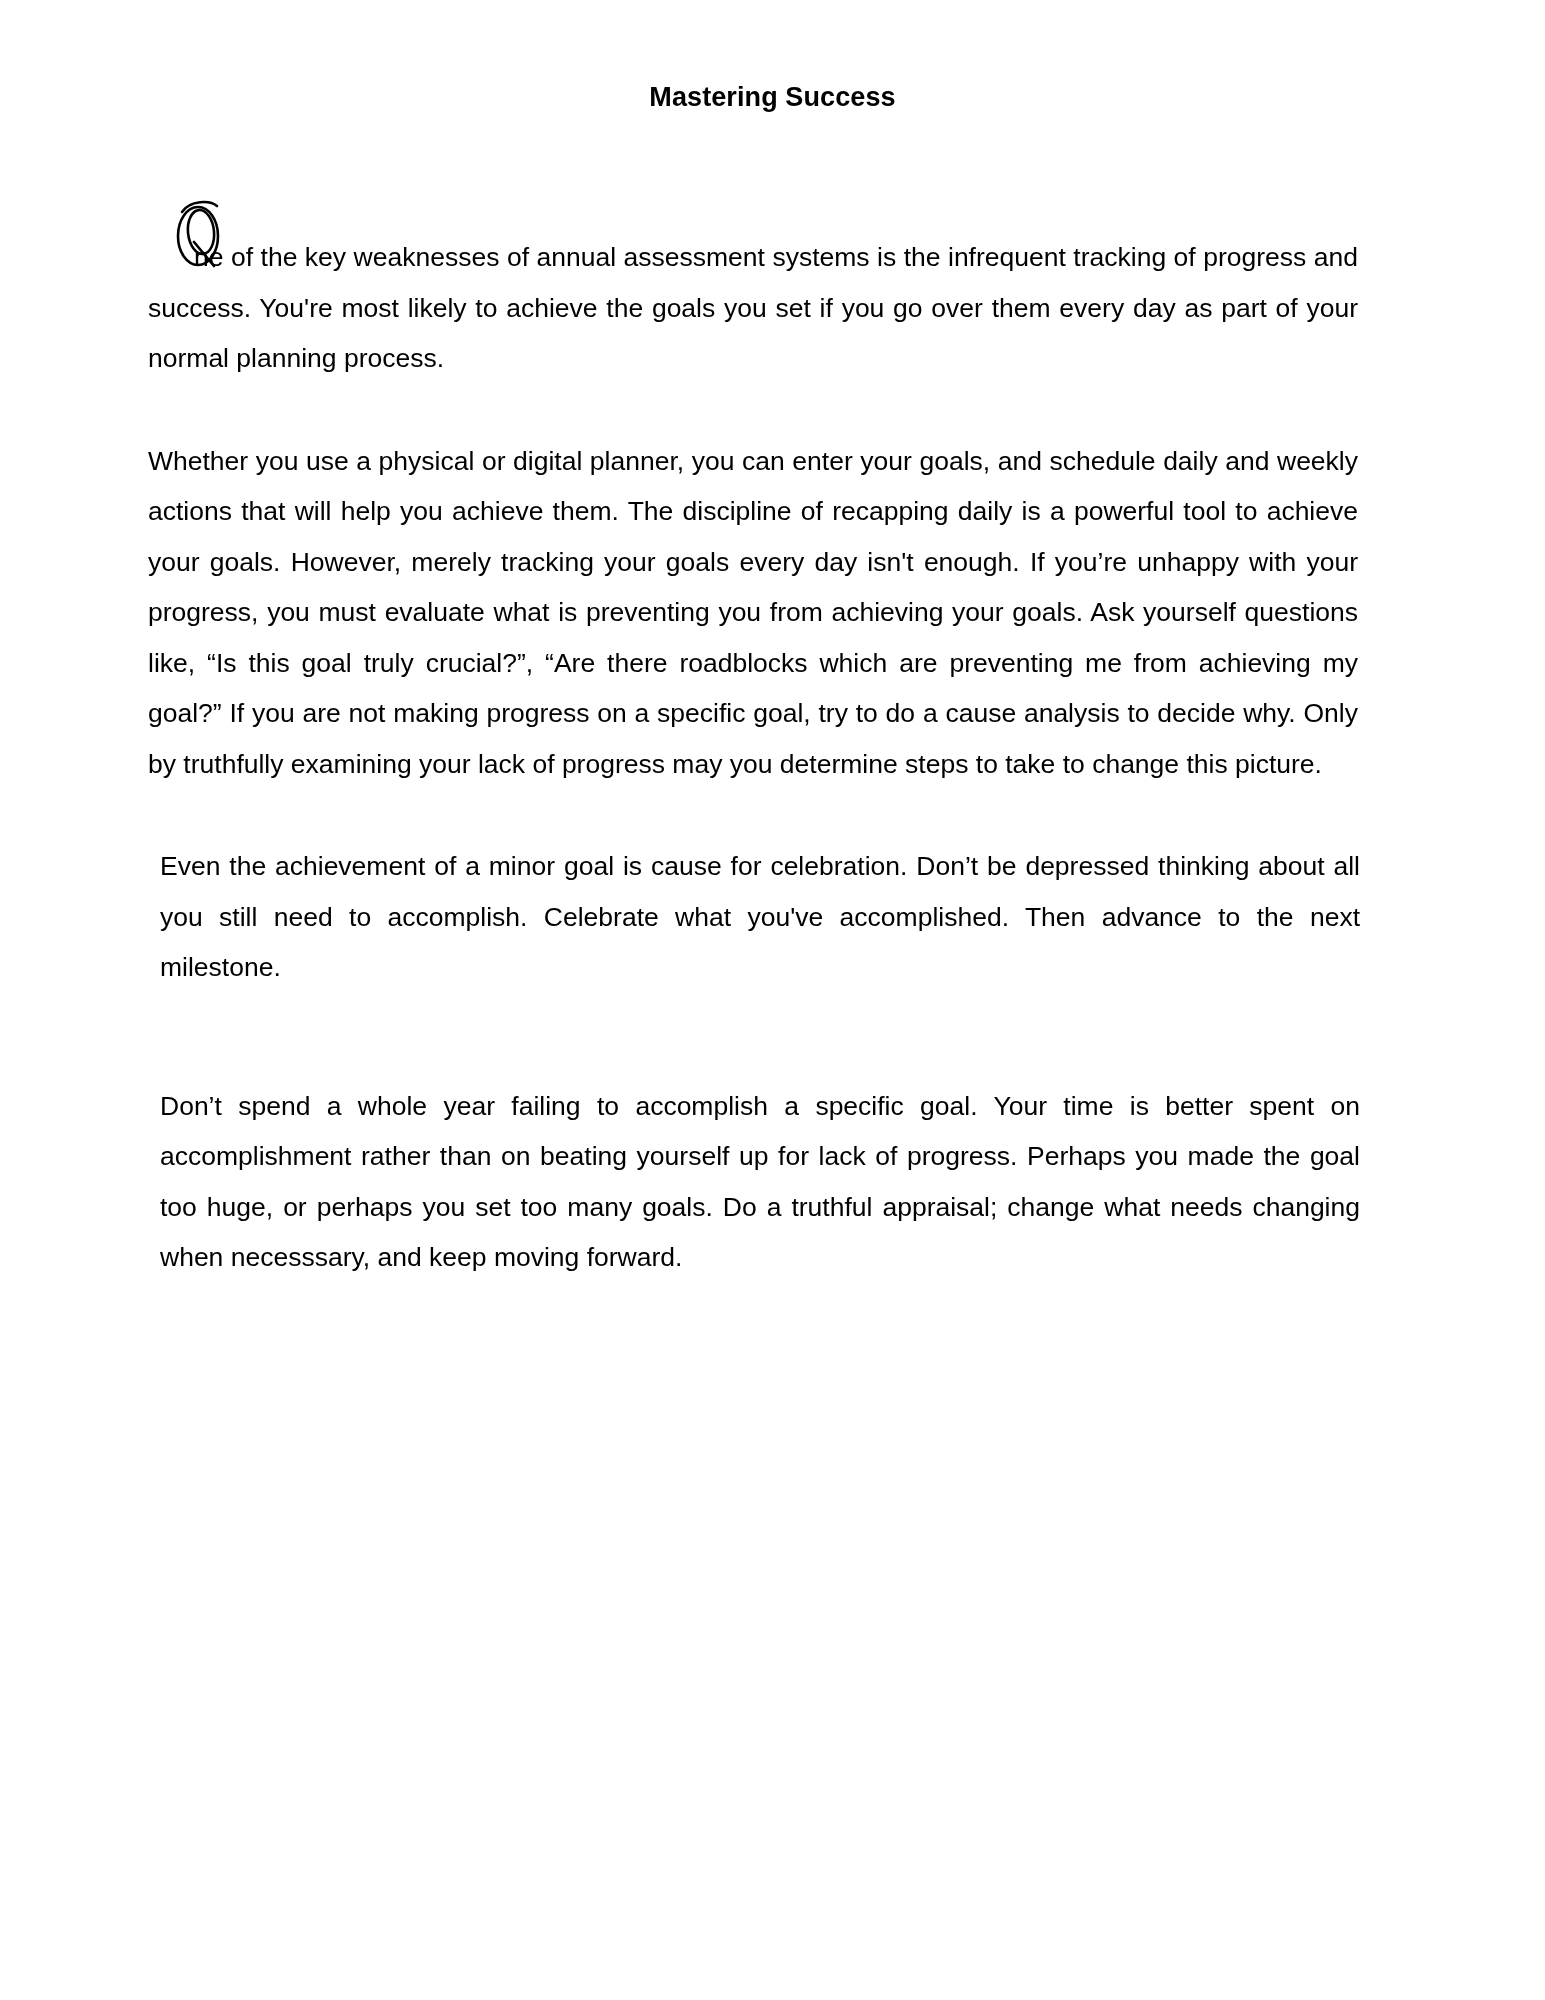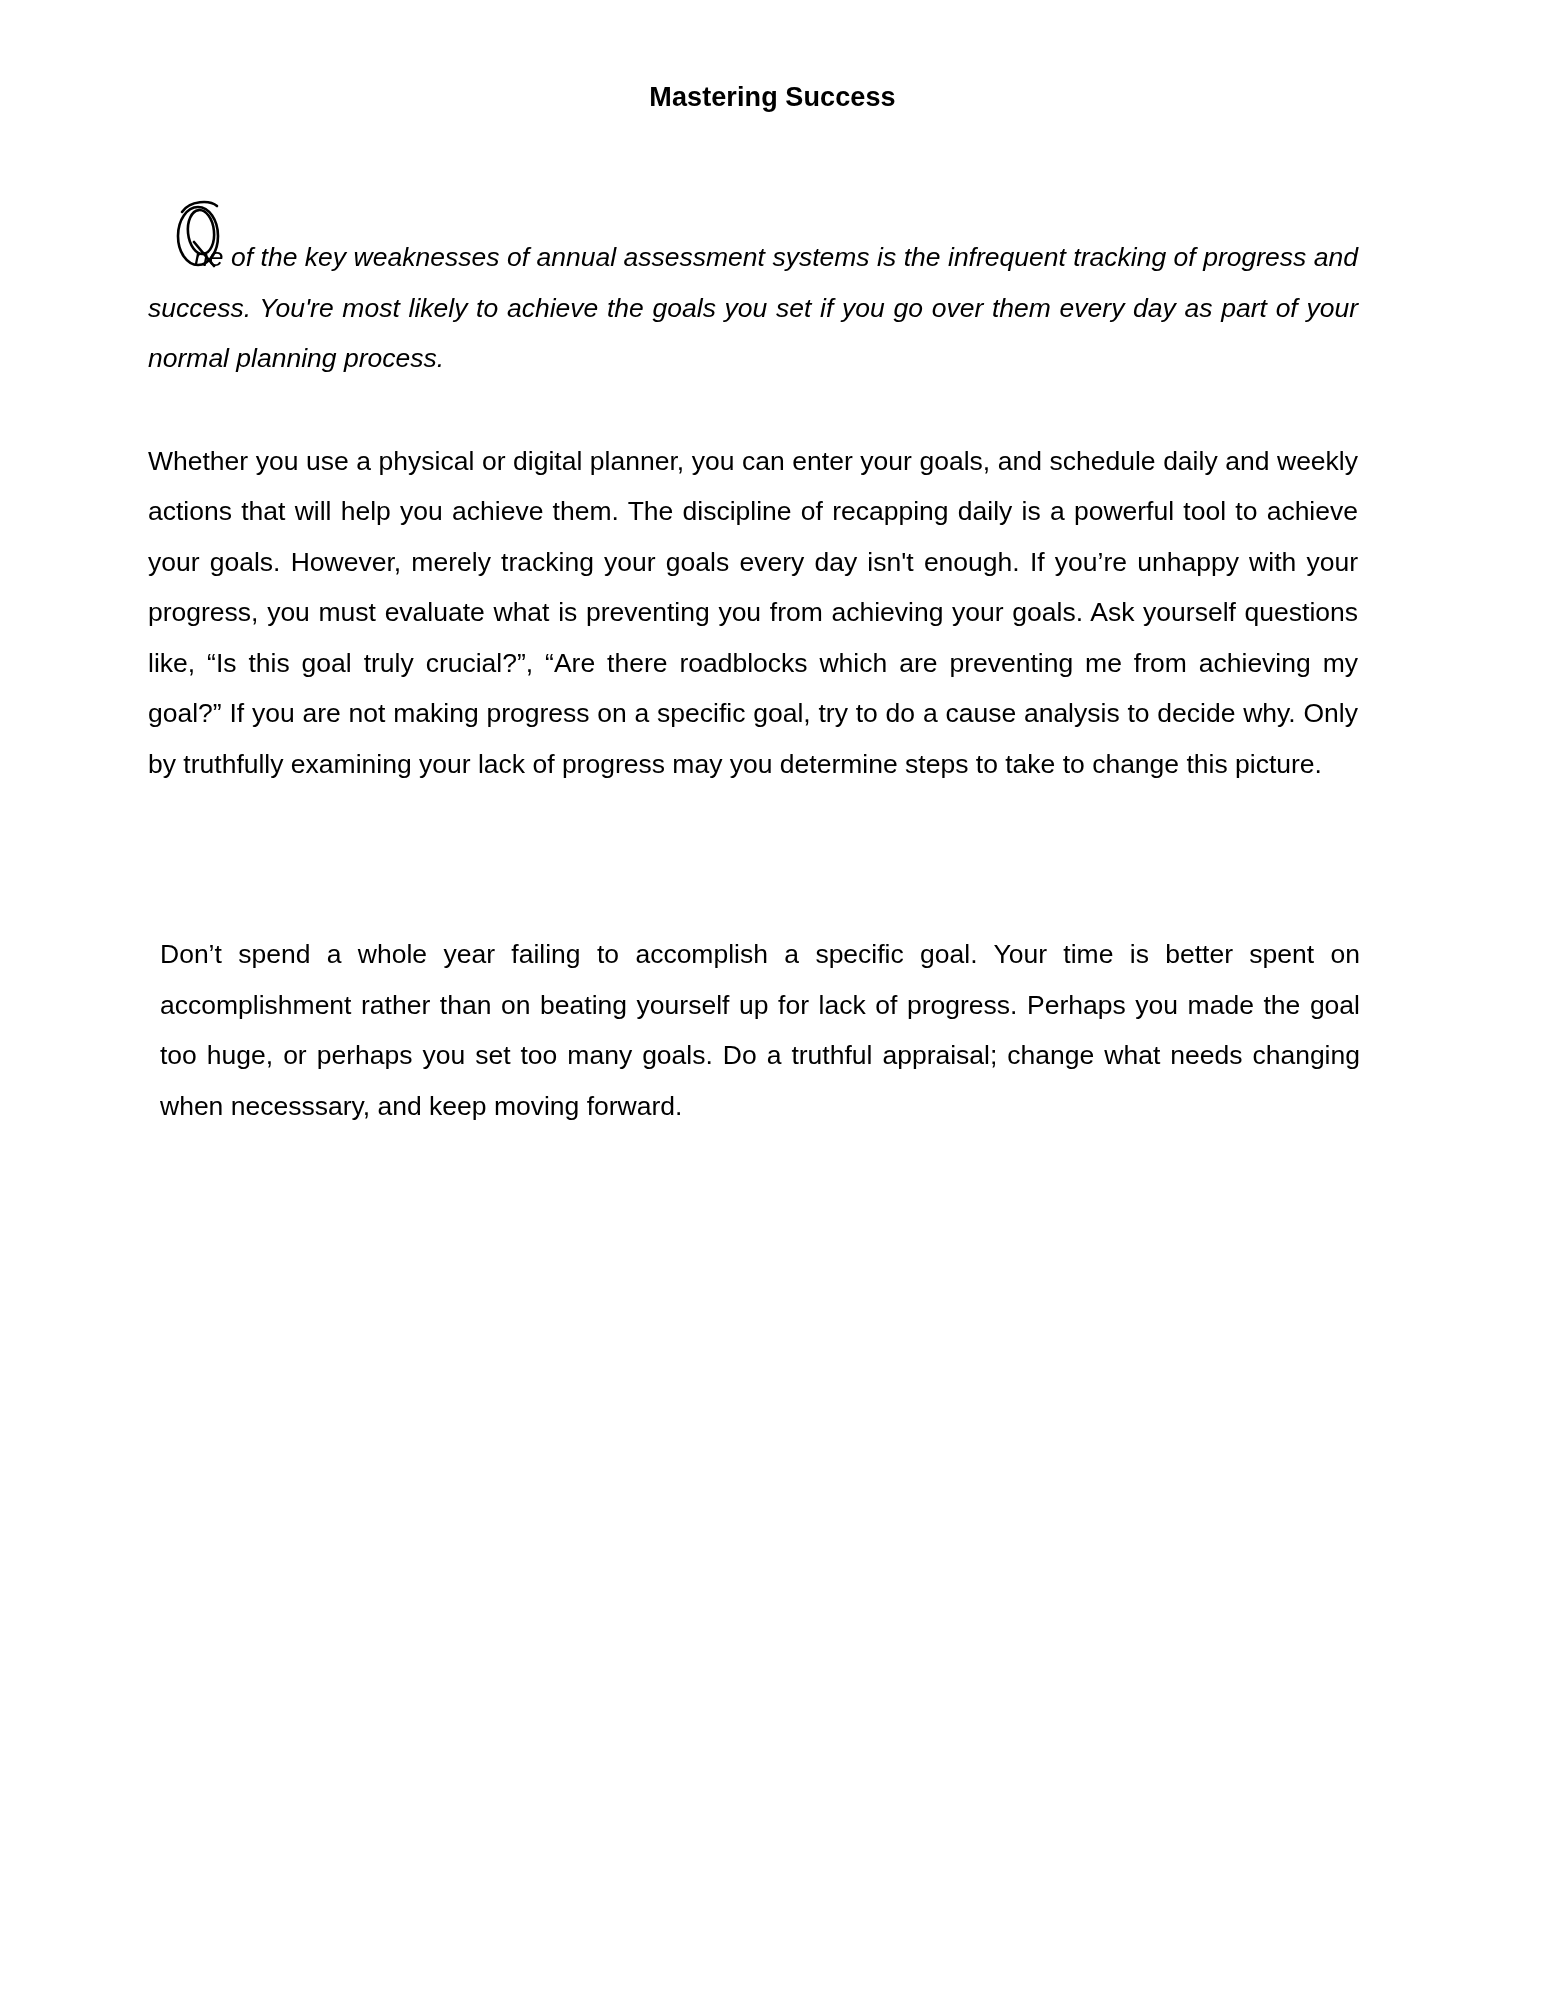--- a/index.html
+++ b/index.html
@@ -50,21 +50,20 @@
     text-align: justify;
     text-justify: inter-word;
     -webkit-hyphens: none;
     hyphens: none;
   }
 
   
   .para-lead {
     position: relative;
     text-indent: 46px;
-    font-style: italic;
   }
   .dropcap {
     position: absolute;
     left: 22px;
     top: -36px;
     width: 60px;
     height: 78px;
     pointer-events: none;
   }
   .dropcap svg { display: block; }
@@ -118,20 +117,25 @@
     </p>
 
     <div class="gap-lg"></div>
 
     <p class="para just">
       <span>Whether you use a physical or digital planner, you can enter your goals, and schedule daily and weekly actions that will help you achieve them. The discipline of recapping daily is a powerful tool to achieve your goals. However, merely tracking your goals every day isn't enough. If you’re unhappy with your progress, you must evaluate what is preventing you from achieving your goals. Ask yourself questions like, “Is this goal truly crucial?”, “Are there roadblocks which are preventing me from achieving my goal?” If you are not making progress on a specific goal, try to do a cause analysis to decide why. Only by truthfully examining your lack of progress may you determine steps to take to change this picture.</span>
     </p>
 
     <div class="gap-lg"></div>
 
+    <div class="block-indent">
+      <p class="para ragged">
+        <span>Even the achievement of a minor goal is cause for celebration. Don’t be depressed thinking about all you still need to accomplish. Celebrate what you've accomplished. Then advance to the next milestone.</span>
+      </p>
+    </div>
 
     <div class="gap-md"></div>
 
 
     <div class="gap-md"></div>
 
     <div class="block-indent">
       <p class="para ragged">
         <span>Don’t spend a whole year failing to accomplish a specific goal. Your time is better spent on accomplishment rather than on beating yourself up for lack of progress. Perhaps you made the goal too huge, or perhaps you set too many goals. Do a truthful appraisal; change what needs changing when necesssary, and keep moving forward.</span>
       </p>

